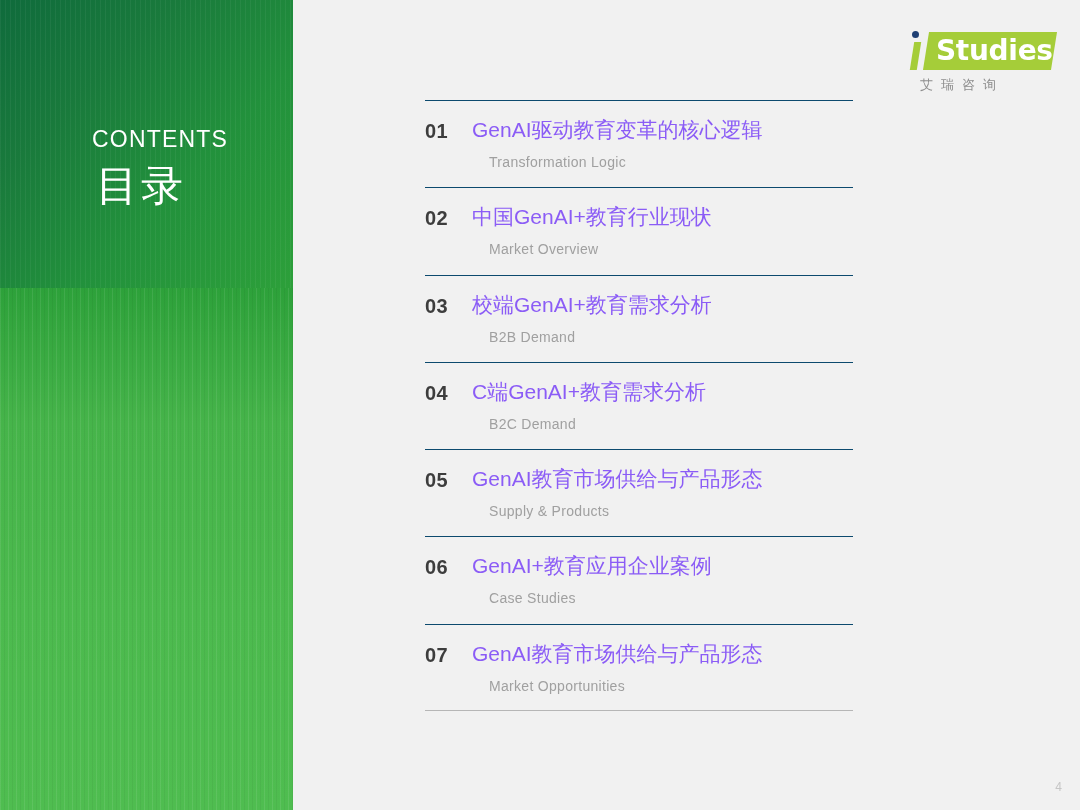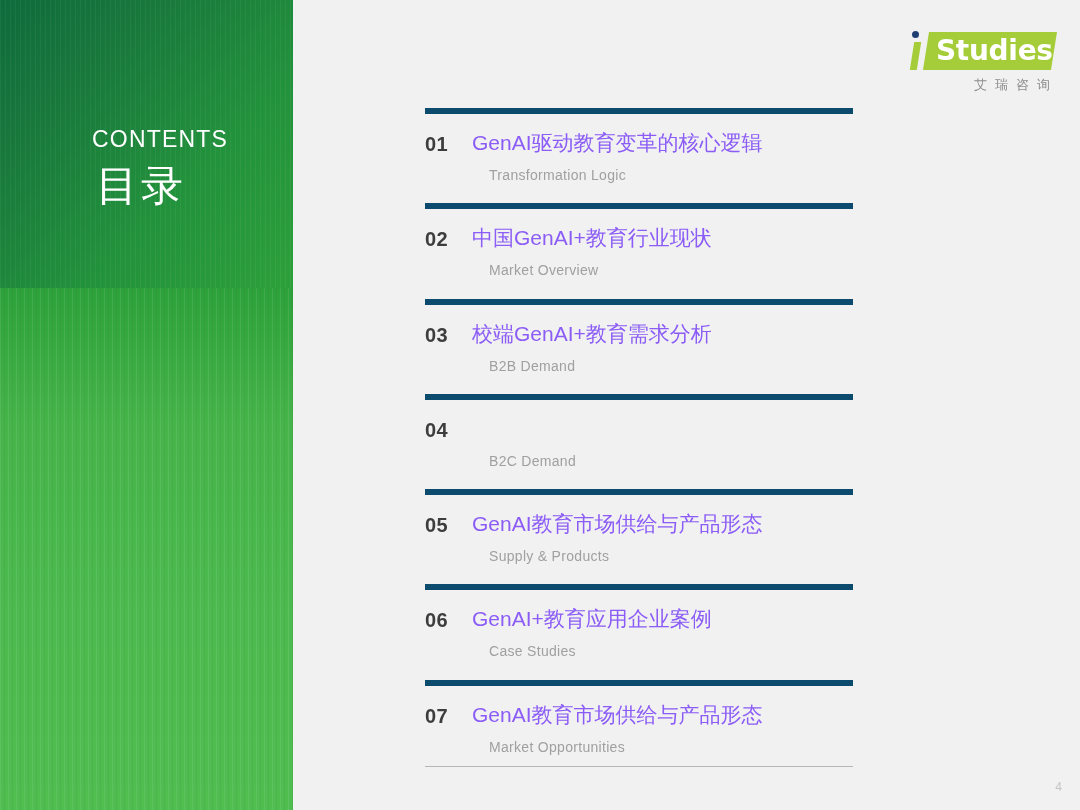--- a/index.html
+++ b/index.html
@@ -167,37 +167,36 @@
     font-family: "DejaVu Sans", "Liberation Sans", sans-serif;
   }
   .logo-cn {
     position: absolute;
     left: 12px;
     top: 48px;
     width: 138px;
     color: #8d8d8d;
     font-size: 13px;
     letter-spacing: 8px;
-    text-align: right;
+    text-align: left;
     white-space: nowrap;
   }
 
   
   .toc {
     position: absolute;
     left: 425px;
     top: 100px;
     width: 428px;
   }
   .toc-item {
     position: relative;
     height: 87.3px;
-    border-top: 6px solid #0c4a6e;
+    border-top: 1px solid #0c4a6e;
     box-sizing: border-box;
-    margin-top: 8px;
   }
   .toc-item:last-child {
     border-bottom: 1px solid #b6b6b6;
   }
   .toc-num {
     position: absolute;
     left: 0;
     top: 20px;
     font-size: 20px;
     font-weight: 700;
@@ -277,20 +276,21 @@
         <div class="toc-title">中国GenAI+教育行业现状</div>
         <div class="toc-sub">Market Overview</div>
       </div>
       <div class="toc-item">
         <div class="toc-num">03</div>
         <div class="toc-title">校端GenAI+教育需求分析</div>
         <div class="toc-sub">B2B Demand</div>
       </div>
       <div class="toc-item">
         <div class="toc-num">04</div>
+        <div class="toc-title">C端GenAI+教育需求分析</div>
         <div class="toc-sub">B2C Demand</div>
       </div>
       <div class="toc-item">
         <div class="toc-num">05</div>
         <div class="toc-title">GenAI教育市场供给与产品形态</div>
         <div class="toc-sub">Supply &amp; Products</div>
       </div>
       <div class="toc-item">
         <div class="toc-num">06</div>
         <div class="toc-title">GenAI+教育应用企业案例</div>

